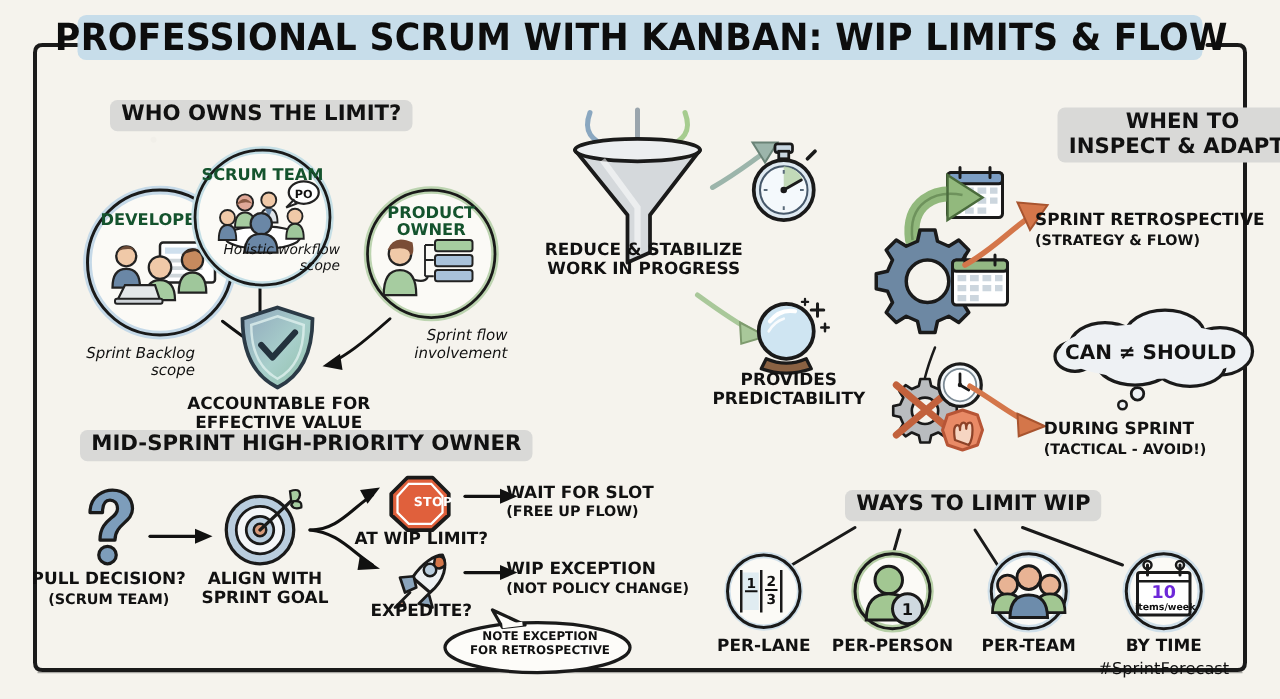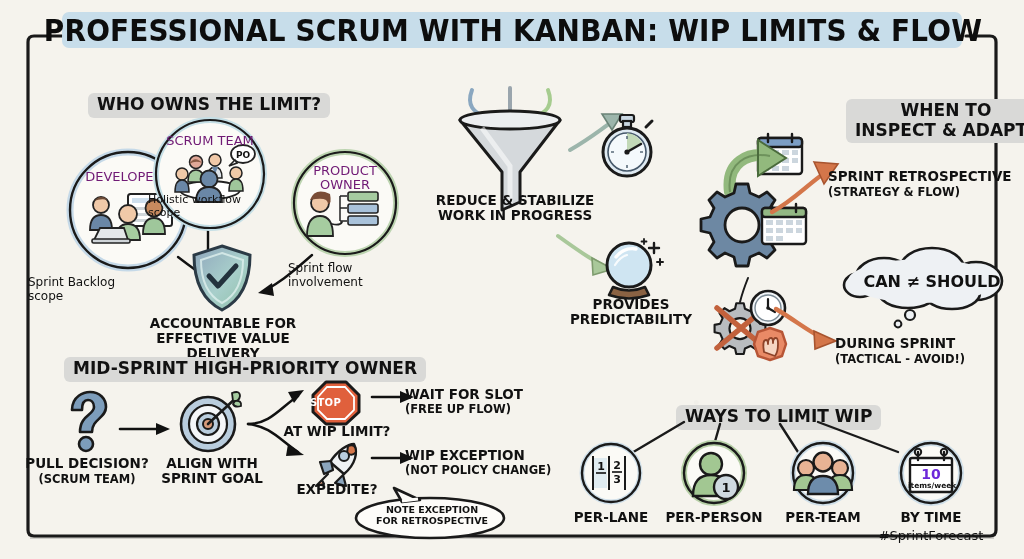--- a/index.html
+++ b/index.html
@@ -27,33 +27,33 @@
     color:#0d0d0d;white-space:nowrap;
     transform:scaleX(.93);transform-origin:center;
   }
   .ttl-hl{position:absolute;left:62px;top:12px;width:900px;height:36px;
     background:#c5dcea;border-radius:7px;filter:blur(.6px);opacity:.95;}
 
   .sec{
     font-family:"DejaVu Sans",sans-serif;font-weight:700;
     font-size:17px;color:#111;white-space:nowrap;text-align:center;
     background:#d9d9d7;border-radius:6px;padding:2px 9px 3px;
-    display:inline-block;line-height:1.15;margin-top:13px;
+    display:inline-block;line-height:1.15;
   }
   .sec.two{white-space:normal;}
 
   .lbl{font-family:"DejaVu Sans",sans-serif;font-weight:700;
        font-size:13.5px;line-height:1.12;color:#111;text-align:center;
        white-space:nowrap;}
   .sub{font-family:"DejaVu Sans",sans-serif;font-weight:700;
        font-size:11.5px;line-height:1.12;color:#111;text-align:center;}
   .hand{font-family:"DejaVu Sans",sans-serif;font-weight:400;
-        font-size:12px;line-height:1.15;color:#111;text-align:left;}
-  .circ-ttl{font-family:"DejaVu Sans",sans-serif;font-weight:400;
-        font-size:13px;line-height:1.08;color:#701a75;text-align:center;}
+        font-size:12px;line-height:1.15;color:#111;text-align:right;font-style:italic;}
+  .circ-ttl{font-family:"DejaVu Sans",sans-serif;font-weight:700;
+        font-size:13px;line-height:1.08;color:#14532d;text-align:center;}
   .tiny{font-family:"DejaVu Sans",sans-serif;font-weight:700;
         font-size:9.5px;line-height:1.1;text-align:center;color:#111;}
   .hashtag{font-family:"DejaVu Sans",sans-serif;font-weight:400;
         font-size:13px;color:#111;text-align:center;white-space:nowrap;}
   .cloud-txt{font-family:"DejaVu Sans",sans-serif;font-weight:700;
         font-size:16px;color:#111;white-space:nowrap;}
   .note-txt{font-family:"DejaVu Sans",sans-serif;font-weight:700;
         font-size:9.5px;line-height:1.14;text-align:center;color:#111;}
   .stopword{font-family:"DejaVu Sans",sans-serif;font-weight:700;
         font-size:10px;color:#fff;letter-spacing:.3px;}
@@ -313,21 +313,21 @@
       <ellipse cx="96" cy="24" rx="32" ry="21"></ellipse>
       <ellipse cx="140" cy="36" rx="26" ry="19"></ellipse>
       <ellipse cx="72" cy="46" rx="30" ry="17"></ellipse>
       <ellipse cx="116" cy="48" rx="28" ry="16"></ellipse>
       <ellipse cx="24" cy="40" rx="16" ry="12"></ellipse>
     </g>
     <ellipse cx="86" cy="36" rx="74" ry="22" fill="#eef1f4"></ellipse>
     <circle cx="74" cy="70" r="5" fill="#eef1f4" stroke="#1a1a1a" stroke-width="2.2"></circle>
     <circle cx="62" cy="79" r="3.4" fill="#eef1f4" stroke="#1a1a1a" stroke-width="2"></circle>
   </svg>
-  <div class="cloud-txt abs" style="left:852px;top:272px;width:160px;text-align:center;">CAN ≠ SHOULD</div>
+  <div class="cloud-txt abs" style="left:852px;top:272px;width:160px;text-align:left;">CAN ≠ SHOULD</div>
 
   <div class="abs" style="left:64px;top:344px;">
     <span class="sec">MID-SPRINT HIGH-PRIORITY OWNER</span>
   </div>
 
   <svg class="abs" style="left:64px;top:390px" width="46" height="64">
     <path d="M8,20 C8,6 20,2 26,2 C36,2 42,9 42,17 C42,28 28,29 28,42 L16,42 C16,25 30,25 30,17 C30,12 27,10 24,10 C19,10 18,15 18,20 Z" fill="#7d9dbb" stroke="#1a1a1a" stroke-width="2.6" stroke-linejoin="round"></path>
     <circle cx="22" cy="54" r="7" fill="#7d9dbb" stroke="#1a1a1a" stroke-width="2.6"></circle>
   </svg>
   <div class="lbl abs" style="left:22px;top:456px;width:130px;">PULL DECISION?</div>
@@ -354,21 +354,21 @@
     <path d="M6,42 C28,42 38,26 56,14" fill="none" stroke="#111" stroke-width="2.5" stroke-linecap="round"></path>
     <path d="M46,10 L62,8 L52,21" fill="#111"></path>
     <path d="M6,42 C28,44 38,58 56,70" fill="none" stroke="#111" stroke-width="2.5" stroke-linecap="round"></path>
     <path d="M46,62 L62,73 L44,74" fill="#111"></path>
   </svg>
 
   <svg class="abs" style="left:310px;top:379px" width="52" height="48">
     <path d="M16,3 L36,3 L49,16 L49,33 L36,45 L16,45 L3,33 L3,16 Z" fill="#e0603c" stroke="#1a1a1a" stroke-width="3" stroke-linejoin="round"></path>
     <path d="M17,8 L35,8 L44,18 L44,31 L35,40 L17,40 L8,31 L8,18 Z" fill="none" stroke="#fff" stroke-width="1.8"></path>
   </svg>
-  <div class="stopword abs" style="left:310px;top:397px;width:52px;text-align:left;">STOP</div>
+  <div class="stopword abs" style="left:310px;top:397px;width:52px;text-align:right;">STOP</div>
   <div class="lbl abs" style="left:282px;top:424px;width:110px;">AT WIP LIMIT?</div>
 
   <svg class="abs" style="left:370px;top:388px" width="48" height="18">
     <path d="M2,9 L34,9" stroke="#111" stroke-width="2.6" stroke-linecap="round"></path>
     <path d="M30,3 L44,9 L30,15" fill="#111"></path>
   </svg>
   <div class="lbl abs" style="left:405px;top:387px;width:150px;text-align:left;">WAIT FOR SLOT</div>
   <div class="sub abs" style="left:405px;top:403px;width:150px;text-align:left;">(FREE UP FLOW)</div>
 
   <svg class="abs" style="left:304px;top:440px" width="62" height="52">

